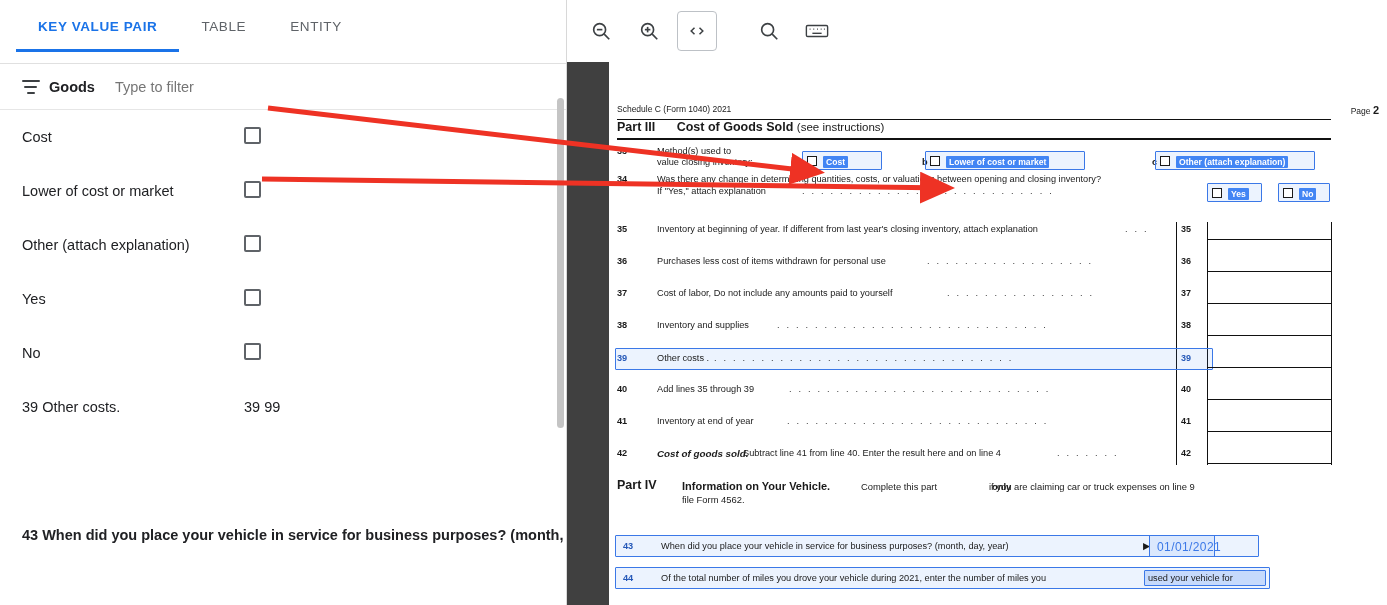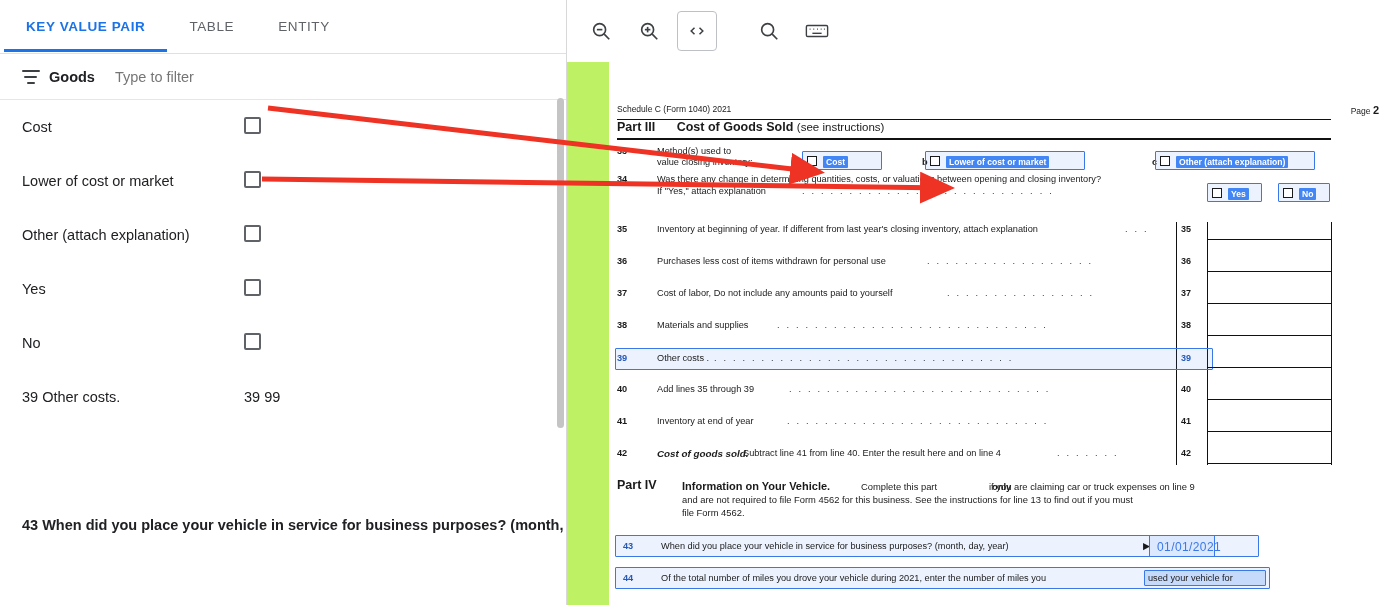--- a/index.html
+++ b/index.html
@@ -15,24 +15,24 @@
   
   .left-panel {
     width: 567px; height: 605px;
     background: #ffffff;
     border-right: 1px solid #d8d8d8;
     position: relative;
     overflow: hidden;
   }
   .tabs {
     display: flex;
-    height: 54px;
+    height: 64px;
     border-bottom: 1px solid #e0e0e0;
     align-items: stretch;
-    padding-left: 4px;
+    padding-left: 16px;
   }
   .tab {
     display: flex; align-items: center; justify-content: center;
     padding: 0 22px;
     font-size: 13.5px;
     letter-spacing: 0.6px;
     color: #5f6368;
     cursor: pointer;
     position: relative;
     height: 52px;
@@ -112,21 +112,21 @@
     width: 40px; height: 40px;
     display: flex; align-items: center; justify-content: center;
     border-radius: 4px; cursor: pointer;
     color: #3c4043;
   }
   .tool-btn.boxed { border: 1px solid #bdc1c6; }
   .tool-sep { width: 16px; }
 
   .doc-area {
     position: absolute; top: 62px; left: 0; right: 0; bottom: 0;
-    background: #bef264;
+    background: #404040;
   }
   .doc-page {
     position: absolute;
     left: 42px; top: 0;
     width: 778px; height: 543px;
     background: #ffffff;
   }
   .doc-inner {
     position: relative;
     width: 778px; height: 543px;
@@ -392,21 +392,21 @@
           <div class="ln" style="left:8px; top:226px; width:560px;">
             <span class="num" style="left:0; top:0;">37</span>
             <span style="position:absolute; left:40px; top:0;">Cost of labor, Do not include any amounts paid to yourself</span>
             <span style="position:absolute; left:330px; top:0;" class="dots">. . . . . . . . . . . . . . . .</span>
           </div>
           <span class="boxnum" style="left:572px; top:226px;">37</span>
           <div class="hline" style="left:598px; top:241px; width:124px;"></div>
 
           <div class="ln" style="left:8px; top:258px; width:560px;">
             <span class="num" style="left:0; top:0;">38</span>
-            <span style="position:absolute; left:40px; top:0;">Materials and supplies</span>
+            <span style="position:absolute; left:40px; top:0;">Inventory and supplies</span>
             <span style="position:absolute; left:160px; top:0;" class="dots">. . . . . . . . . . . . . . . . . . . . . . . . . . . . .</span>
           </div>
           <span class="boxnum" style="left:572px; top:258px;">38</span>
           <div class="hline" style="left:598px; top:273px; width:124px;"></div>
 
           <div class="hl" style="left:6px; top:286px; width:598px; height:22px;"></div>
           <div class="ln" style="left:8px; top:291px; width:560px;">
             <span class="num" style="left:0; top:0; color:#2558b8;">39</span>
             <span style="position:absolute; left:40px; top:0;">Other costs .</span>
             <span style="position:absolute; left:97px; top:0;" class="dots">. . . . . . . . . . . . . . . . . . . . . . . . . . . . . . . .</span>
@@ -441,23 +441,20 @@
 
           <div class="part4">
             <div style="position:relative; height:14px;">
               <span class="p4ttl" style="position:absolute; left:0; top:-2px;">Part IV</span>
               <span class="p4h" style="position:absolute; left:65px; top:0;">Information on Your Vehicle.</span>
               <span style="position:absolute; left:244px; top:1px;">Complete this part</span>
               <span style="position:absolute; left:350px; top:1px; font-weight:bold;margin-left:25px;">only</span>
               <span style="position:absolute; left:372px; top:1px;">if you are claiming car or truck expenses on line 9</span>
             </div>
             <div style="position:relative; height:13px;">
-              <span style="position:absolute; left:65px; top:0;">and are not required to file Form 4562 for this business. See the instructions for line 13 to find out if you must</span>
-            </div>
-            <div style="position:relative; height:13px;">
               <span style="position:absolute; left:65px; top:0;">file Form 4562.</span>
             </div>
           </div>
 
           <div class="hl" style="left:6px; top:473px; width:600px; height:22px;"></div>
           <div class="ln" style="left:14px; top:479px; width:600px;">
             <span class="num" style="left:0; top:0; color:#2558b8;">43</span>
             <span style="position:absolute; left:38px; top:0;">When did you place your vehicle in service for business purposes? (month, day, year)</span>
             <span style="position:absolute; left:520px; top:-1px;">▶</span>
           </div>

